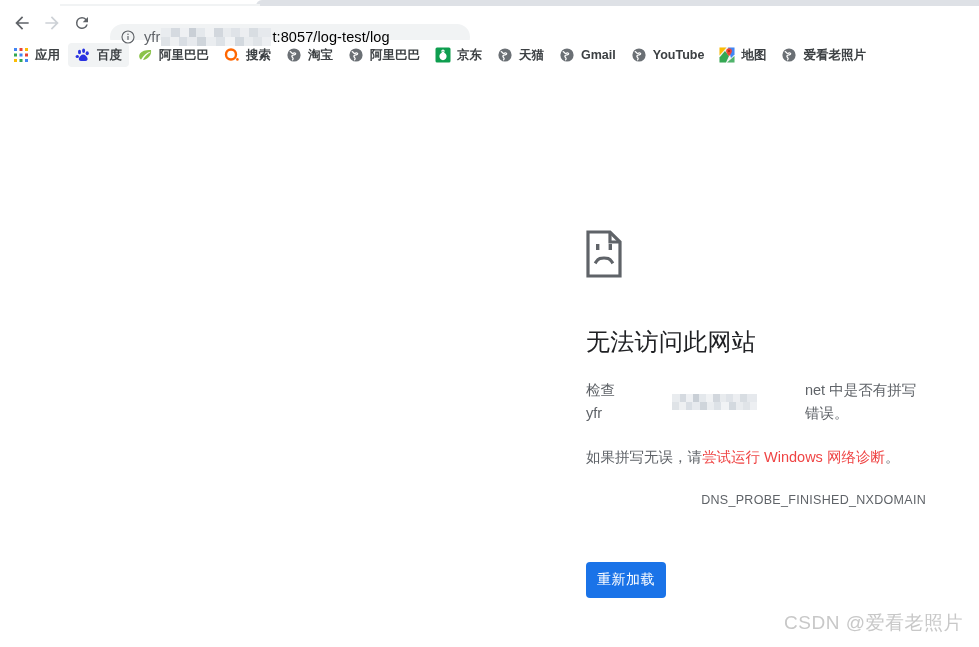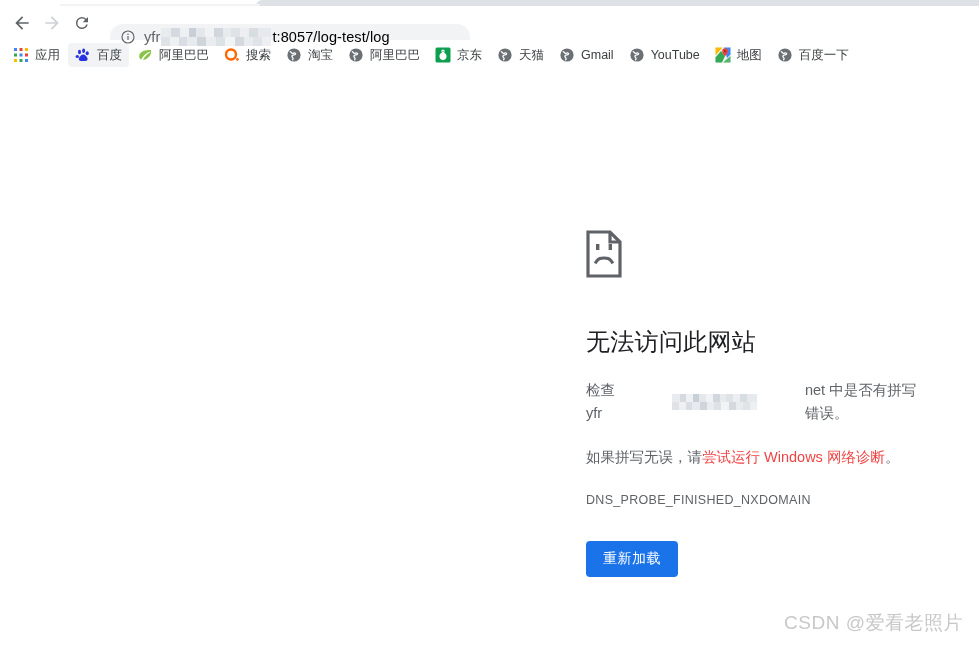--- a/index.html
+++ b/index.html
@@ -149,20 +149,21 @@
     box-sizing: border-box;
   }
   .bm {
     display: flex;
     align-items: center;
     height: 24px;
     padding: 0 7px;
     border-radius: 4px;
     margin-right: 1px;
     white-space: nowrap;
+    font-weight: bold;
   }
   .bm.hovered { background: #f1f3f4; }
   .bm-icon {
     width: 16px;
     height: 16px;
     margin-right: 6px;
     flex: 0 0 auto;
     display: block;
   }
   .bm-label {
@@ -220,28 +221,29 @@
   }
   .mosaic-body {
     width: 108px;
     height: 16px;
     margin: 0 1px;
   }
   .err-code {
     font-size: 12.5px;
     color: #5f6368;
     letter-spacing: 0.3px;
-    margin: 0 0 34px 0;
+    margin: 0 0 55px 0;
+    text-align: right;
   }
   .reload-btn {
     display: inline-block;
     background: #1a73e8;
     color: #ffffff;
     font-size: 14px;
-    padding: 9px 17px;
+    padding: 9px 11px;
     border: none;
     border-radius: 4px;
     cursor: pointer;
     font-family: "Liberation Sans", "DejaVu Sans", sans-serif;
     letter-spacing: 0.5px;
   }
 
   
   .watermark {
     position: absolute;
@@ -432,21 +434,21 @@
     <span class="bm-label">地图</span>
   </div>
 
   <div class="bm">
     <span class="bm-icon">
       <svg width="16" height="16" viewBox="0 0 16 16" aria-hidden="true">
         <circle cx="8" cy="8" r="6.6" fill="#6b7075"></circle>
         <path d="M4.2 4.6c1.3.4 1.2 1.6 2.3 1.8 1 .2 1.5-.8 2.6-.4.9.3.6 1.5-.3 1.7-1.2.3-2.6.2-2.9 1.3-.2 1 1 1.4 1.2 2.4.1.9-.6 1.5-.6 1.5" fill="none" stroke="#fff" stroke-width="1.25" stroke-linecap="round"></path>
       </svg>
     </span>
-    <span class="bm-label">百度一下</span>
+    <span class="bm-label">爱看老照片</span>
   </div>
 </div>
 
 <div class="page">
   <div class="err-wrap">
 
     <div class="err-icon">
       <svg width="36" height="48" viewBox="0 0 36 48" aria-hidden="true">
         <path d="M2 2h22l10 10v34H2V2z" fill="none" stroke="#5f6368" stroke-width="3.2" stroke-linejoin="miter"></path>
         <path d="M24 2v10h10" fill="none" stroke="#5f6368" stroke-width="3.2"></path>

